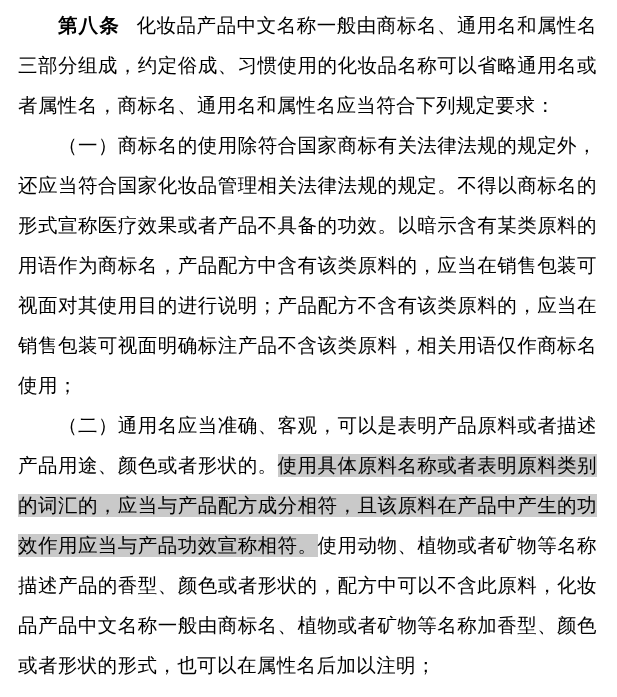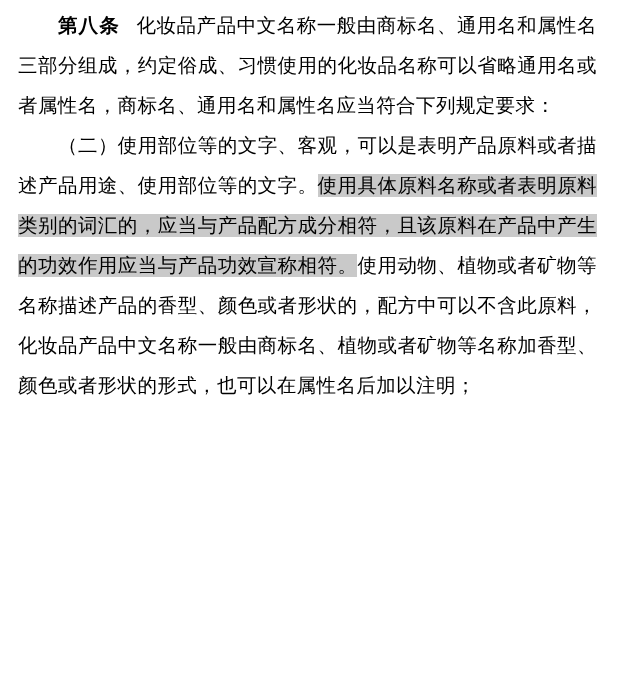--- a/index.html
+++ b/index.html
@@ -49,16 +49,17 @@
     -webkit-box-decoration-break: clone;
   }
 </style>
 </head>
 <body>
 
 <div class="page">
 
   <p class="para indent"><span class="art-head">第八条</span><span class="gap"></span><span>化妆品产品中文名称一般由商标名、通用名和属性名三部分组成，约定俗成、习惯使用的化妆品名称可以省略通用名或者属性名，商标名、通用名和属性名应当符合下列规定要求：</span></p>
 
+  <p class="para indent">（一）商标名的使用除符合国家商标有关法律法规的规定外，还应当符合国家化妆品管理相关法律法规的规定。不得以商标名的形式宣称医疗效果或者产品不具备的功效。以暗示含有某类原料的用语作为商标名，产品配方中含有该类原料的，应当在销售包装可视面对其使用目的进行说明；产品配方不含有该类原料的，应当在销售包装可视面明确标注产品不含该类原料，相关用语仅作商标名使用；</p>
 
-  <p class="para indent"><span>（二）使用部位等的文字、客观，可以是表明产品原料或者描述产品用途、使用部位等的文字。</span><span class="hl">使用具体原料名称或者表明原料类别的词汇的，应当与产品配方成分相符，且该原料在产品中产生的功效作用应当与产品功效宣称相符。</span><span>使用动物、植物或者矿物等名称描述产品的香型、颜色或者形状的，配方中可以不含此原料，化妆品产品中文名称一般由商标名、植物或者矿物等名称加香型、颜色或者形状的形式，也可以在属性名后加以注明；</span></p>
+  <p class="para indent"><span>（二）通用名应当准确、客观，可以是表明产品原料或者描述产品用途、颜色或者形状的。</span><span class="hl">使用具体原料名称或者表明原料类别的词汇的，应当与产品配方成分相符，且该原料在产品中产生的功效作用应当与产品功效宣称相符。</span><span>使用动物、植物或者矿物等名称描述产品的香型、颜色或者形状的，配方中可以不含此原料，化妆品产品中文名称一般由商标名、植物或者矿物等名称加香型、颜色或者形状的形式，也可以在属性名后加以注明；</span></p>
 
 </div>
 
 </body></html>

